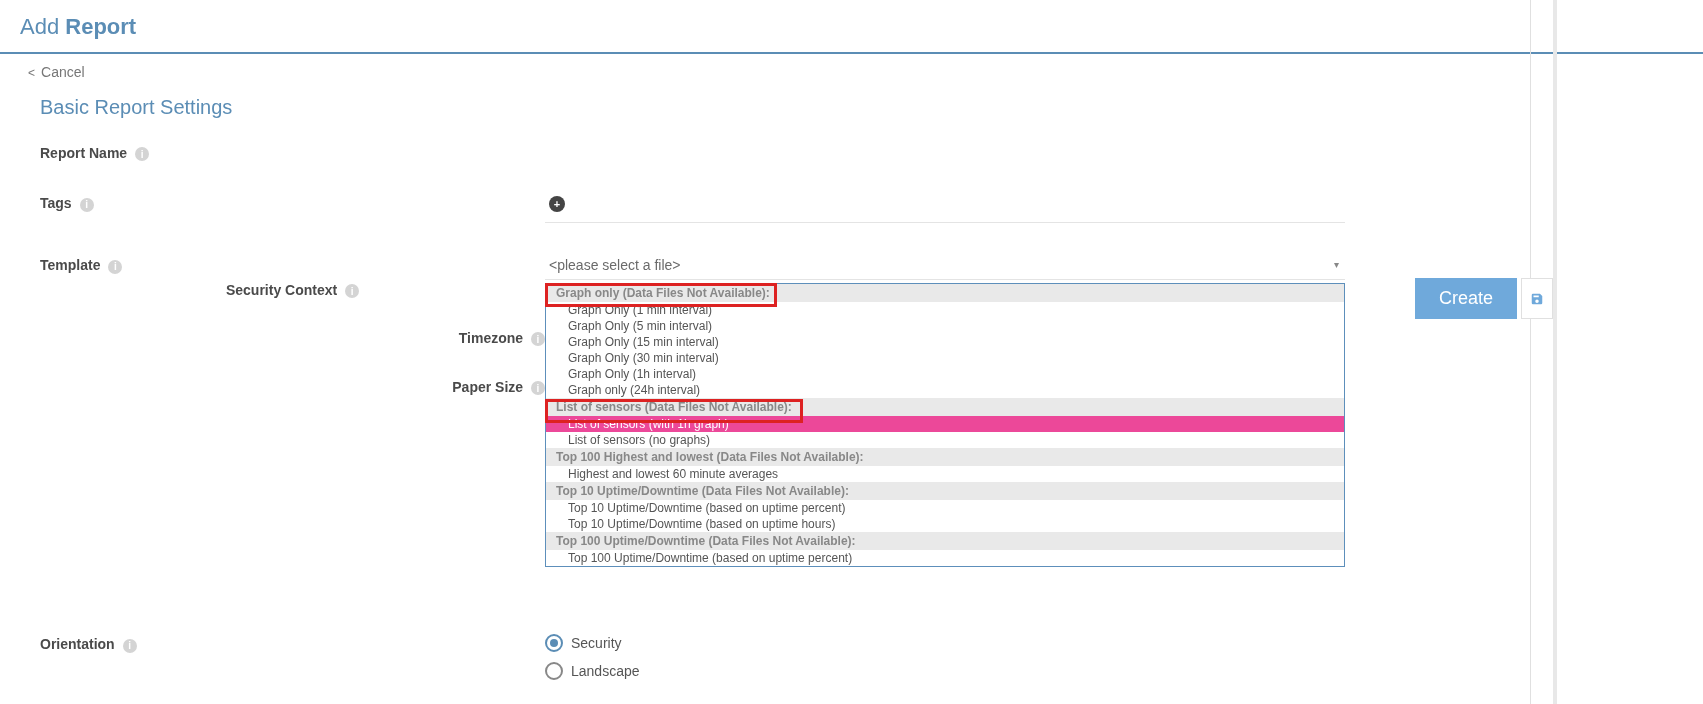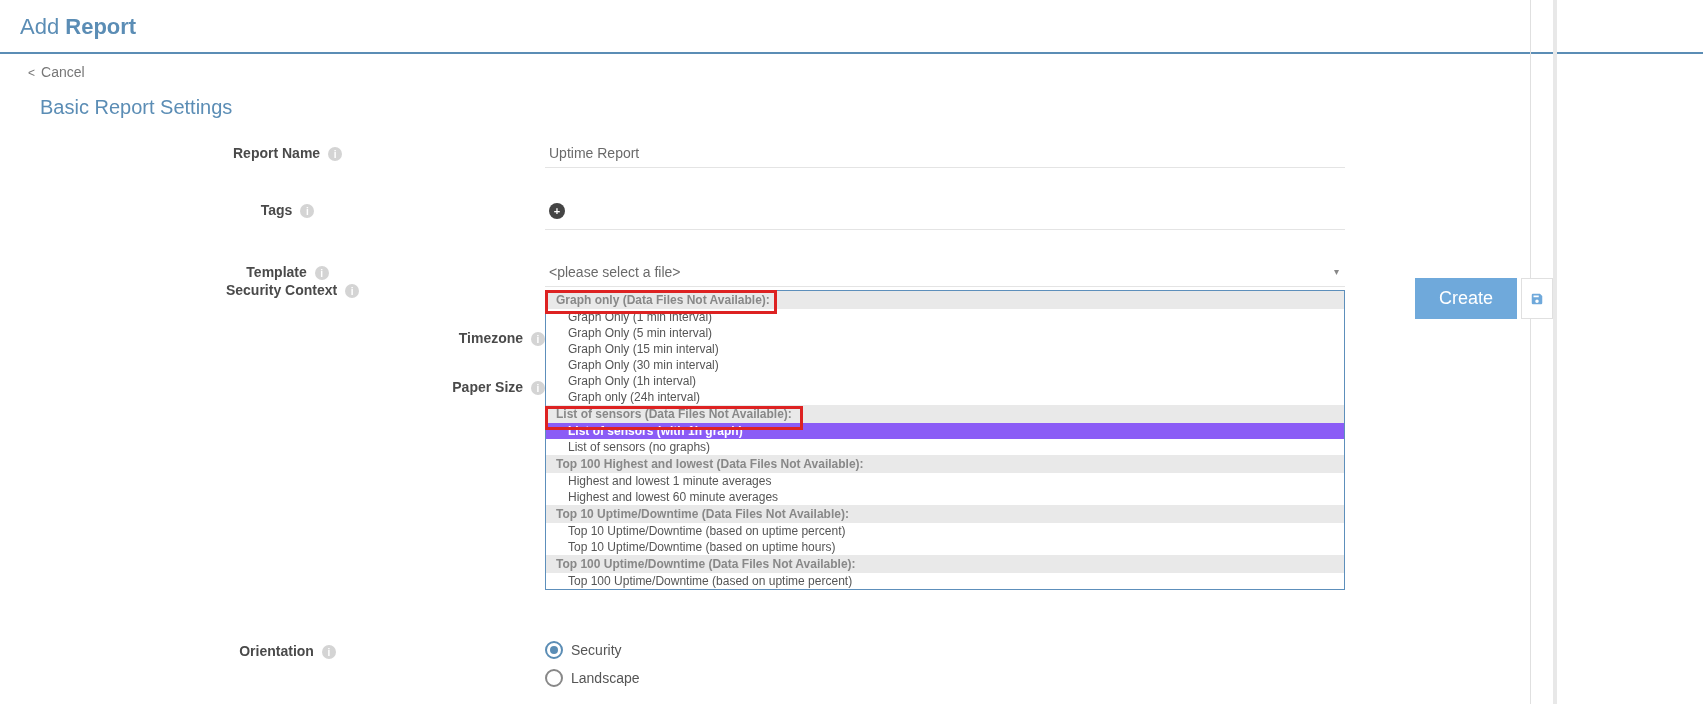--- a/index.html
+++ b/index.html
@@ -9,41 +9,41 @@
 .page-title .bold { font-weight: 700; }
 
 .cancel-bar { padding: 10px 28px; }
 .cancel-link { color: #777; font-size: 14px; cursor: pointer; }
 .cancel-link .chevron { margin-right: 6px; font-size: 12px; }
 
 .section-heading { padding: 6px 40px 20px; font-size: 20px; font-weight: 400; color: #5b8db5; }
 
 .form-area { padding: 0 40px; }
 .form-row { display: flex; align-items: flex-start; margin-bottom: 8px; }
-.form-label-col { width: 505px; min-width: 505px; text-align: center; padding-right: 10px; padding-top: 6px; font-size: 14px; color: #4a4a4a; font-weight: 700; }
+.form-label-col { width: 505px; min-width: 505px; text-align: left; padding-right: 10px; padding-top: 6px; font-size: 14px; color: #4a4a4a; font-weight: 700; }
 .info-icon { display: inline-flex; align-items: center; justify-content: center; width: 14px; height: 14px; border-radius: 50%; background: #d4d4d4; color: #fff; font-size: 10px; margin-left: 4px; vertical-align: middle; font-weight: 700; }
 .form-field-col { flex: 1; max-width: 800px; position: relative; }
 
 .text-input { width: 100%; border: none; border-bottom: 1px solid #e4e4e4; padding: 6px 4px; font-size: 14px; color: #6a6a6a; background: transparent; }
 
 .tags-field { border-bottom: 1px solid #e4e4e4; padding: 6px 4px 10px; }
 .tag-plus { display: inline-flex; align-items: center; justify-content: center; width: 16px; height: 16px; border-radius: 50%; background: #444; color: #fff; font-size: 11px; font-weight: 700; cursor: pointer; }
 
 .select-input { width: 100%; border: none; border-bottom: 1px solid #e4e4e4; padding: 6px 4px; font-size: 14px; color: #6a6a6a; background: transparent; position: relative; }
 .select-caret { position: absolute; right: 6px; top: 8px; font-size: 10px; color: #888; pointer-events: none; }
 
 .dropdown-panel { position: absolute; left: 0; top: 32px; width: 100%; border: 1px solid #5d8fbb; background: #fff; z-index: 10; font-size: 12px; }
 .dropdown-scroll { position: relative; max-height: 335px; overflow-y: auto; }
 .dropdown-scroll::-webkit-scrollbar { width: 16px; }
 .dropdown-scroll::-webkit-scrollbar-track { background: #f0f0f0; }
 .dropdown-scroll::-webkit-scrollbar-thumb { background: #c0c0c0; }
 
 .opt-group { background: #e9e9e9; color: #888; font-weight: 700; padding: 2px 10px; }
 .opt-item { padding: 1px 22px; color: #555; cursor: pointer; }
-.opt-item.selected { background: #8b5cf6; color: #fff; font-weight: 700; }
+.opt-item.selected { background: #ec4899; color: #fff; font-weight: 400; }
 
 .highlight-box { position: absolute; border: 3px solid #d22; pointer-events: none; z-index: 20; }
 
 .radio-col { padding-top: 4px; }
 .radio-row { display: flex; align-items: center; gap: 8px; margin-bottom: 10px; }
 .radio-outer { width: 18px; height: 18px; border: 2px solid #5b8db5; border-radius: 50%; display: inline-flex; align-items: center; justify-content: center; cursor: pointer; }
 .radio-outer.unsel { border-color: #888; }
 .radio-inner { width: 8px; height: 8px; background: #5b8db5; border-radius: 50%; }
 .radio-label { color: #555; }
 
@@ -79,23 +79,20 @@
 
 <div class="section-heading">Basic Report Settings</div>
 
 <div class="form-area">
 
   <div class="form-row spaced">
     <div class="form-label-col">
       <span>Report Name</span>
       <span class="info-icon">i</span>
     </div>
-    <div class="form-field-col">
-      <input class="text-input" type="text" value="Uptime Report" style="">
-    </div>
   </div>
 
   <div class="form-row spaced">
     <div class="form-label-col">
       <span>Tags</span>
       <span class="info-icon">i</span>
     </div>
     <div class="form-field-col">
       <div class="tags-field">
         <span class="tag-plus">+</span>
@@ -120,21 +117,20 @@
             <div class="opt-item">Graph Only (1 min interval)</div>
             <div class="opt-item">Graph Only (5 min interval)</div>
             <div class="opt-item">Graph Only (15 min interval)</div>
             <div class="opt-item">Graph Only (30 min interval)</div>
             <div class="opt-item">Graph Only (1h interval)</div>
             <div class="opt-item">Graph only (24h interval)</div>
             <div class="opt-group">List of sensors (Data Files Not Available):</div>
             <div class="opt-item selected">List of sensors (with 1h graph)</div>
             <div class="opt-item">List of sensors (no graphs)</div>
             <div class="opt-group">Top 100 Highest and lowest (Data Files Not Available):</div>
-            <div class="opt-item">Highest and lowest 1 minute averages</div>
             <div class="opt-item">Highest and lowest 60 minute averages</div>
             <div class="opt-group">Top 10 Uptime/Downtime (Data Files Not Available):</div>
             <div class="opt-item">Top 10 Uptime/Downtime (based on uptime percent)</div>
             <div class="opt-item">Top 10 Uptime/Downtime (based on uptime hours)</div>
             <div class="opt-group">Top 100 Uptime/Downtime (Data Files Not Available):</div>
             <div class="opt-item">Top 100 Uptime/Downtime (based on uptime percent)</div>
           </div>
         <div class="highlight-box" style="left:-1px; top:-1px; width:232px; height:24px;"></div>
         <div class="highlight-box" style="left:-1px; top:115px; width:258px; height:24px;"></div>
       </div>

